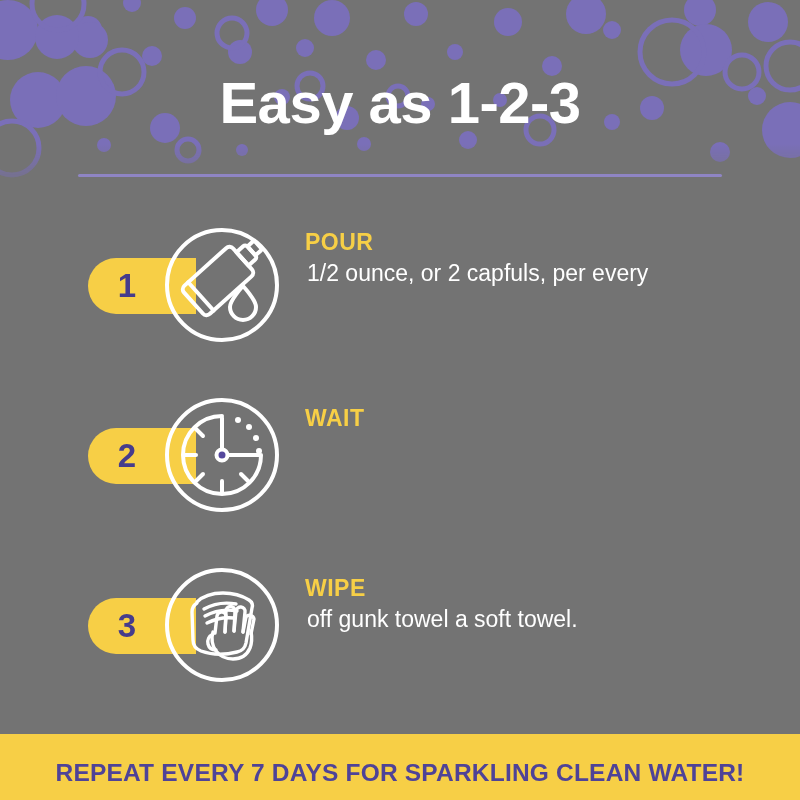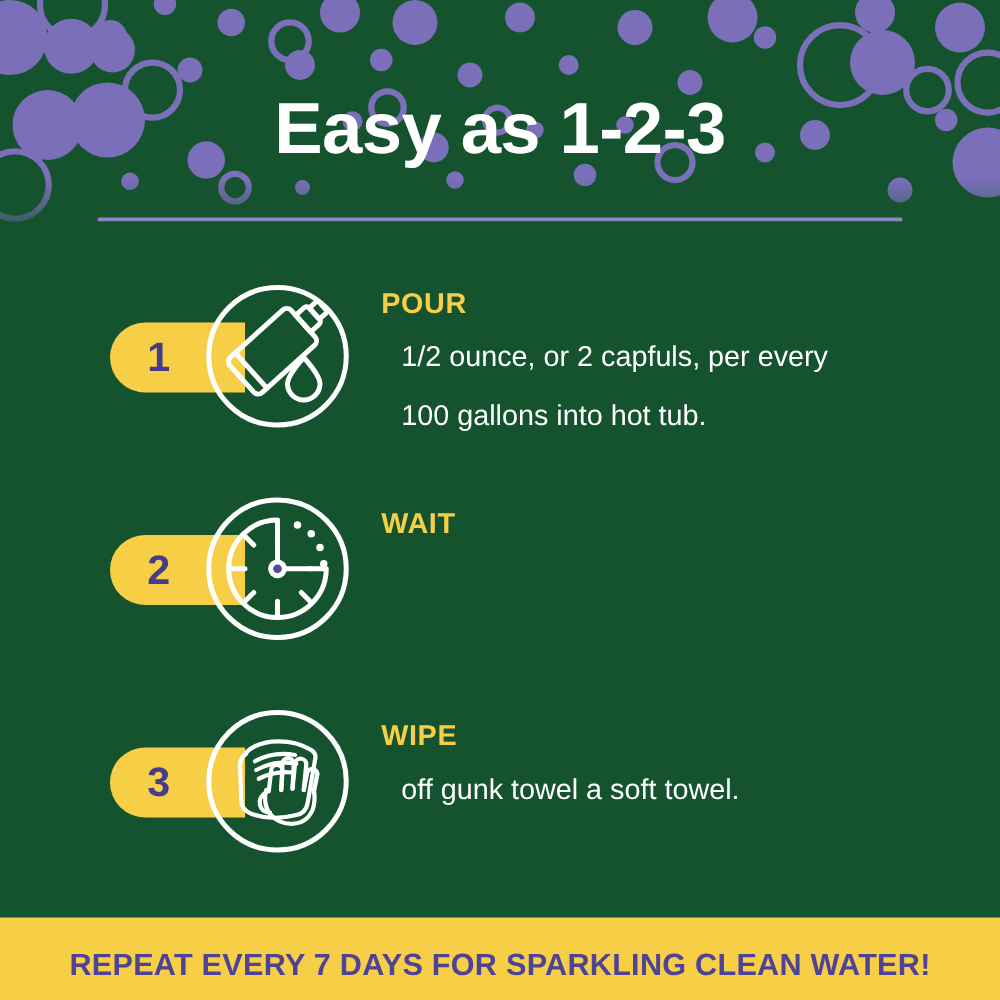--- a/index.html
+++ b/index.html
@@ -11,21 +11,21 @@
     height: 800px;
     overflow: hidden;
     font-family: "Liberation Sans", sans-serif;
     background: #55489D;
   }
 
   #poster {
     position: relative;
     width: 800px;
     height: 800px;
-    background: #14532d;
+    background: #737373;
     overflow: hidden;
   }
 
   
   #bubble-layer {
     position: absolute;
     left: 0; top: 0;
     width: 800px;
     height: 200px;
     overflow: hidden;
@@ -115,21 +115,21 @@
     font-weight: bold;
     letter-spacing: 0.5px;
     line-height: 1.05;
     margin: 0 0 4px 0;
   }
   .step-body {
     color: #FFFFFF;
     font-size: 23px;
     font-weight: normal;
     line-height: 1.32;
-    margin: 16px;
+    margin: 2px;
   }
 
   
   #step-2 .step-text { top: 26px; }
   #step-3 .step-text { top: 26px; }
 
   
   #footer-banner {
     position: absolute;
     left: 0;
@@ -253,21 +253,20 @@
               <path d="M100 49 h7 a2 2 0 0 1 2 2 v8 a2 2 0 0 1 -2 2 h-7 z"></path>
             </g>
 
             <path d="M80 60 c0 0 -13 14 -13 21 a13 13 0 0 0 26 0 c0 -7 -13 -21 -13 -21 z"></path>
           </g>
         </svg>
       </div>
       <div class="step-text">
         <div class="step-heading">POUR</div>
         <div class="step-body">1/2 ounce, or 2 capfuls, per every</div>
-        <div class="step-body">100 gallons into hot tub.</div>
       </div>
     </div>
 
     <div class="step" id="step-2">
       <div class="step-badge">
         <div class="step-badge-number">2</div>
       </div>
       <div class="step-icon">
         <svg width="118" height="118" viewBox="0 0 118 118" xmlns="http://www.w3.org/2000/svg">
           <circle cx="59" cy="59" r="55" fill="none" stroke="#FFFFFF" stroke-width="4"></circle>

